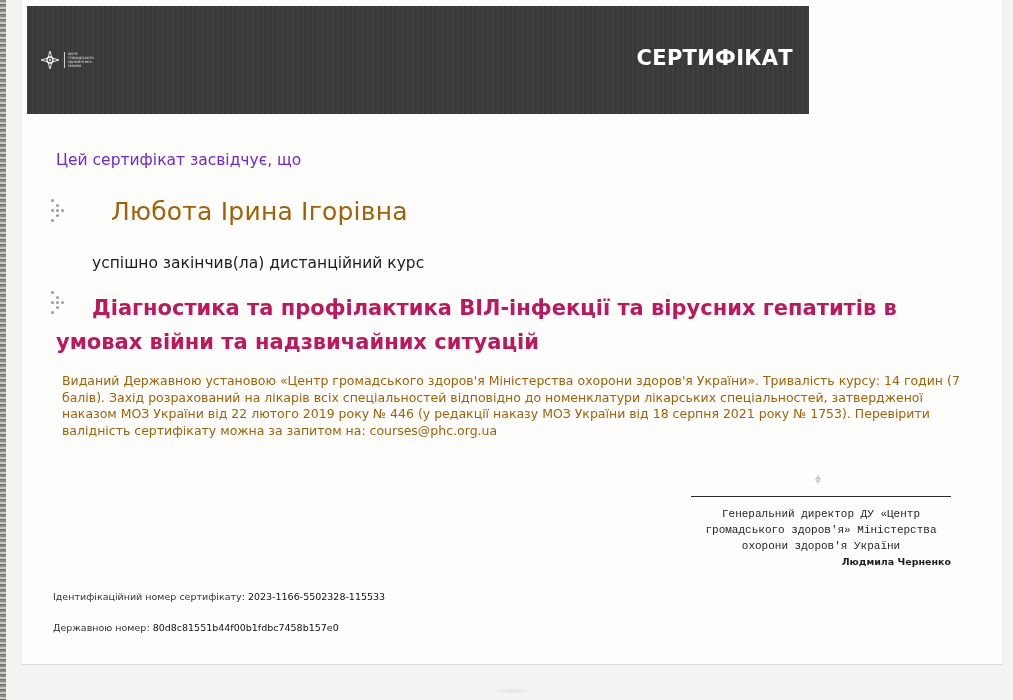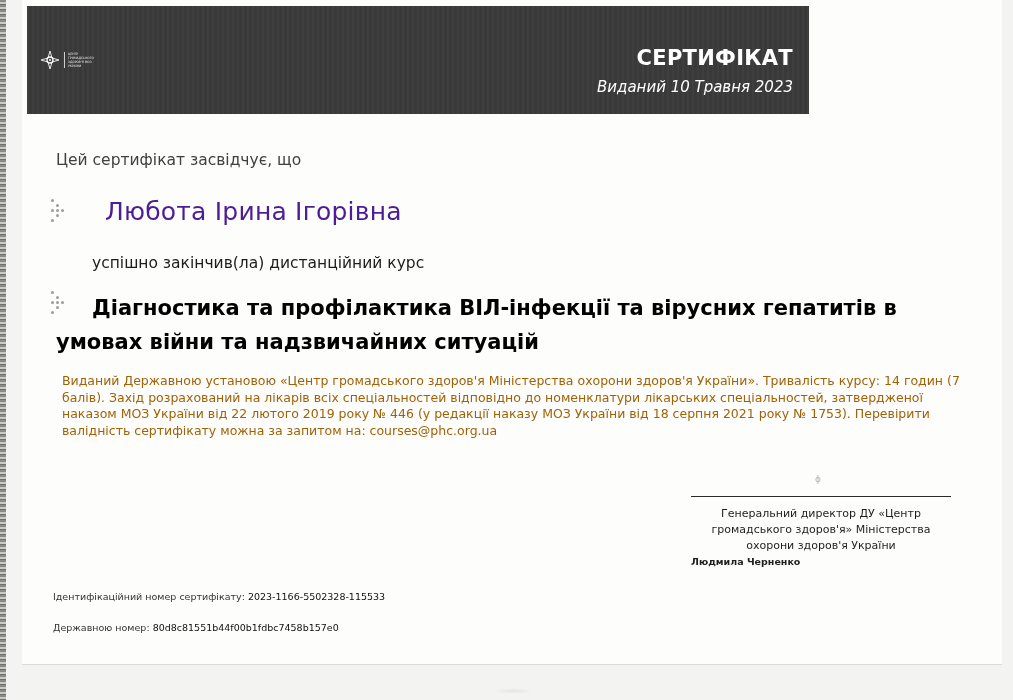--- a/index.html
+++ b/index.html
@@ -40,51 +40,51 @@
     position: absolute; right: 16px; top: 40px;
     font-family: "DejaVu Sans", sans-serif; font-weight: bold;
     font-size: 21px; color: #ffffff; letter-spacing: 0.3px; text-align: right;
   }
   .cert-date {
     position: absolute; right: 16px; top: 72px;
     font-family: "DejaVu Sans", sans-serif; font-style: italic;
     font-size: 15px; color: #ffffff; text-align: right;
   }
   .intro {
-    position: absolute; left: 56px; top: 151px; font-size: 15.5px; color: #404040;
+    position: absolute; left: 56px; top: 151px; font-size: 15.5px; color: #6d28d9;
   }
   .dots { position: absolute; width: 18px; height: 26px; }
   .dots span { position: absolute; width: 3px; height: 3px; border-radius: 50%; background: #9c9c9c; }
   .recipient {
-    position: absolute; left: 105px; top: 197px; font-size: 25px; color: #4c1d95; letter-spacing: 0.2px;
+    position: absolute; left: 111px; top: 197px; font-size: 25px; color: #a16207; letter-spacing: 0.2px;
   }
   .completed {
     position: absolute; left: 56px; top: 254px; font-size: 15.5px; color: #1c1c1c; margin-left: 36px;
   }
   .course {
     position: absolute; left: 56px; top: 291px; width: 910px;
-    font-size: 21px; font-weight: bold; color: #000000; line-height: 34px;
+    font-size: 21px; font-weight: bold; color: #be185d; line-height: 34px;
     text-indent: 36px;
   }
   .description {
     position: absolute; left: 62px; top: 373px; width: 900px;
     font-size: 12.5px; line-height: 16.5px; color: #a16207;
   }
   .signature-mark {
     position: absolute; left: 815px; top: 474px; font-size: 9px; color: #b5b5b5;
   }
   .signature-line {
     position: absolute; left: 691px; top: 496px; width: 260px; height: 1px; background: #2a2a2a;
   }
   .signatory {
     position: absolute; left: 691px; top: 506px; width: 260px; text-align: center;
-    font-size: 11px; line-height: 16px; color: #1e1e1e;
+    font-size: 11px; line-height: 16px; color: #1e1e1e; font-family: Liberation Mono, monospace;
   }
   .signatory-name {
-    position: absolute; left: 691px; top: 556px; width: 260px; text-align: left;
+    position: absolute; left: 691px; top: 556px; width: 260px; text-align: right;
     font-size: 9.5px; font-weight: bold; color: #1e1e1e;
   }
   .meta-row {
     position: absolute; left: 53px; font-size: 9.5px; color: #333;
   }
   .meta-row .val { color: #111; font-weight: normal; }
   .footer-smudge {
     position: absolute; left: 493px; top: 688px; width: 40px; height: 6px;
     background: radial-gradient(ellipse, #e4e4e0 0%, rgba(243,243,241,0) 70%);
   }
@@ -101,21 +101,20 @@
   <div class="logo">
     <svg class="logo-mark" viewBox="0 0 20 20">
       <polygon points="10,1 12,8 19,10 12,12 10,19 8,12 1,10 8,8" fill="none" stroke="#e6e6e6" stroke-width="1"></polygon>
       <circle cx="10" cy="10" r="3" fill="none" stroke="#ffffff" stroke-width="1.3"></circle>
       <circle cx="10" cy="10" r="1" fill="#ffffff"></circle>
     </svg>
     <div class="logo-text">ЦЕНТР ГРОМАДСЬКОГО
 ЗДОРОВ'Я МОЗ УКРАЇНИ</div>
   </div>
   <div class="cert-title">СЕРТИФІКАТ</div>
-  <div class="cert-date">Виданий 10 Травня 2023</div>
 </div>
 
 <div class="intro">Цей сертифікат засвідчує, що</div>
 
 <div class="dots" style="left:51px; top:199px;">
   <span style="left:0; top:0;"></span>
   <span style="left:5px; top:5px;"></span>
   <span style="left:0; top:10px;"></span>
   <span style="left:5px; top:10px;"></span>
   <span style="left:10px; top:10px;"></span>

